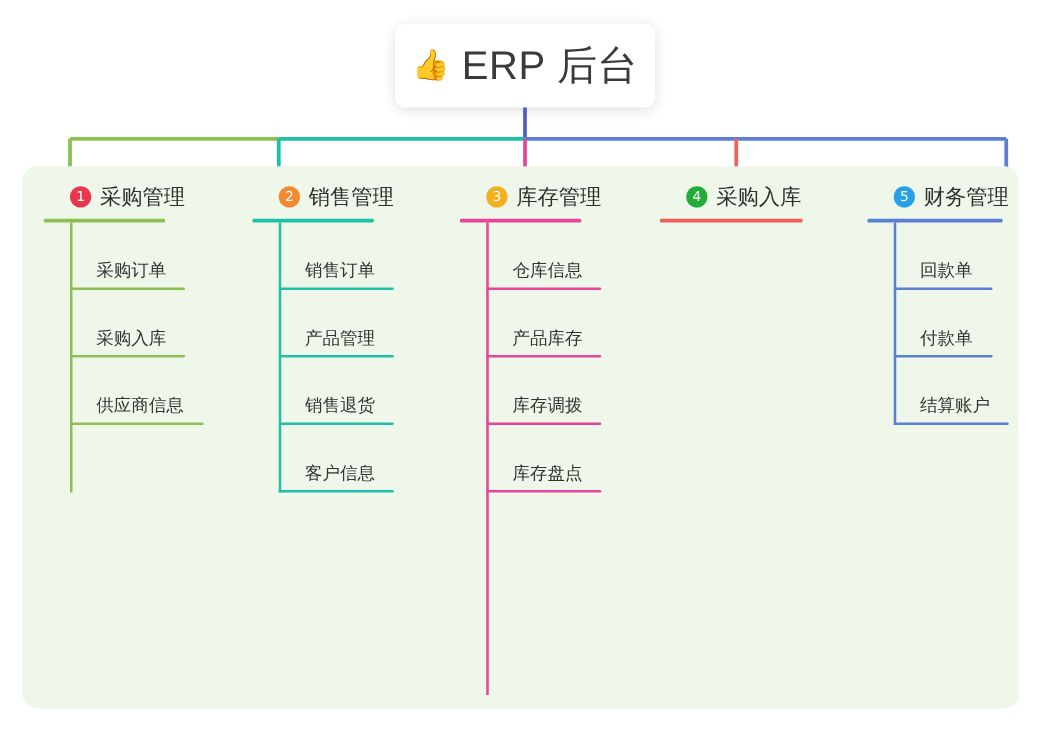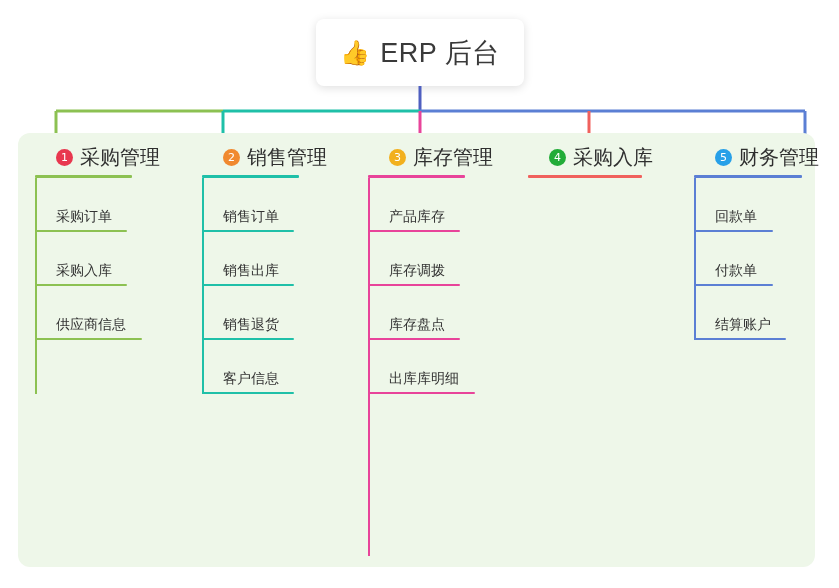--- a/index.html
+++ b/index.html
@@ -36,21 +36,21 @@
     justify-content: center;
     gap: 10px;
     box-sizing: border-box;
   }
   .root-emoji {
     font-size: 24px;
     line-height: 1;
     display: inline-block;
   }
   .root-title {
-    font-size: 27px;
+    font-size: 32px;
     color: #3a3a3a;
     letter-spacing: 0.5px;
     white-space: nowrap;
     text-align: center;
   }
 
   
   #connectors {
     position: absolute;
     left: 0; top: 0;
@@ -88,33 +88,34 @@
     height: 17px;
     border-radius: 50%;
     color: #fff;
     font-size: 11px;
     line-height: 17px;
     text-align: center;
     font-family: "DejaVu Sans", sans-serif;
     flex: 0 0 auto;
   }
   .col-title {
-    font-size: 20px;
+    font-size: 17px;
     color: #2f2f2f;
     white-space: nowrap;
   }
   .head-rule {
     height: 3px;
     margin-top: 6px;
     border-radius: 1px;
   }
 
   
   .items {
     position: relative;
+    margin-left: 21px;
     padding-left: 0;
   }
   .trunk {
     position: absolute;
     left: 0;
     top: 0;
     width: 2px;
   }
   .item {
     position: relative;
@@ -190,21 +191,21 @@
           <span class="col-title">销售管理</span>
         </div>
         <div class="head-rule" style="background: rgb(31, 192, 168); width: 97px; margin-left: 0px;"></div>
         <div class="items">
           <div class="trunk" style="background: rgb(31, 192, 168); height: 216px;"></div>
           <div class="item">
             <span class="item-label">销售订单</span>
             <div class="item-rule" style="background: rgb(31, 192, 168); width: 92px;"></div>
           </div>
           <div class="item">
-            <span class="item-label">销售出库</span>
+            <span class="item-label">产品管理</span>
             <div class="item-rule" style="background: rgb(31, 192, 168); width: 92px;"></div>
           </div>
           <div class="item">
             <span class="item-label">销售退货</span>
             <div class="item-rule" style="background: rgb(31, 192, 168); width: 92px;"></div>
           </div>
           <div class="item">
             <span class="item-label">客户信息</span>
             <div class="item-rule" style="background: rgb(31, 192, 168); width: 92px;"></div>
           </div>
@@ -212,34 +213,34 @@
       </div>
       <div class="column" style="left: 368px;">
         <div class="col-head">
           <span class="badge" style="background: rgb(242, 176, 30);">3</span>
           <span class="col-title">库存管理</span>
         </div>
         <div class="head-rule" style="background: rgb(232, 68, 154); width: 97px; margin-left: 0px;"></div>
         <div class="items">
           <div class="trunk" style="background: rgb(232, 68, 154); height: 378px;"></div>
           <div class="item">
+            <span class="item-label">仓库信息</span>
+            <div class="item-rule" style="background: rgb(232, 68, 154); width: 92px;"></div>
+          </div>
+          <div class="item">
             <span class="item-label">产品库存</span>
             <div class="item-rule" style="background: rgb(232, 68, 154); width: 92px;"></div>
           </div>
           <div class="item">
             <span class="item-label">库存调拨</span>
             <div class="item-rule" style="background: rgb(232, 68, 154); width: 92px;"></div>
           </div>
           <div class="item">
             <span class="item-label">库存盘点</span>
             <div class="item-rule" style="background: rgb(232, 68, 154); width: 92px;"></div>
-          </div>
-          <div class="item">
-            <span class="item-label">出库库明细</span>
-            <div class="item-rule" style="background: rgb(232, 68, 154); width: 107px;"></div>
           </div>
         </div>
       </div>
       <div class="column" style="left: 528px;">
         <div class="col-head">
           <span class="badge" style="background: rgb(34, 172, 56);">4</span>
           <span class="col-title">采购入库</span>
         </div>
         <div class="head-rule" style="background: rgb(240, 97, 93); width: 114px; margin-left: 0px;"></div>
       </div>

